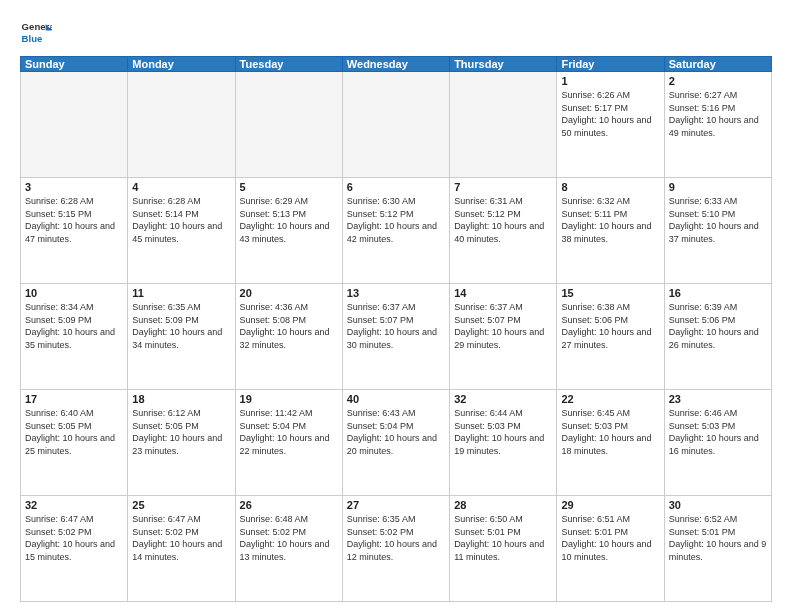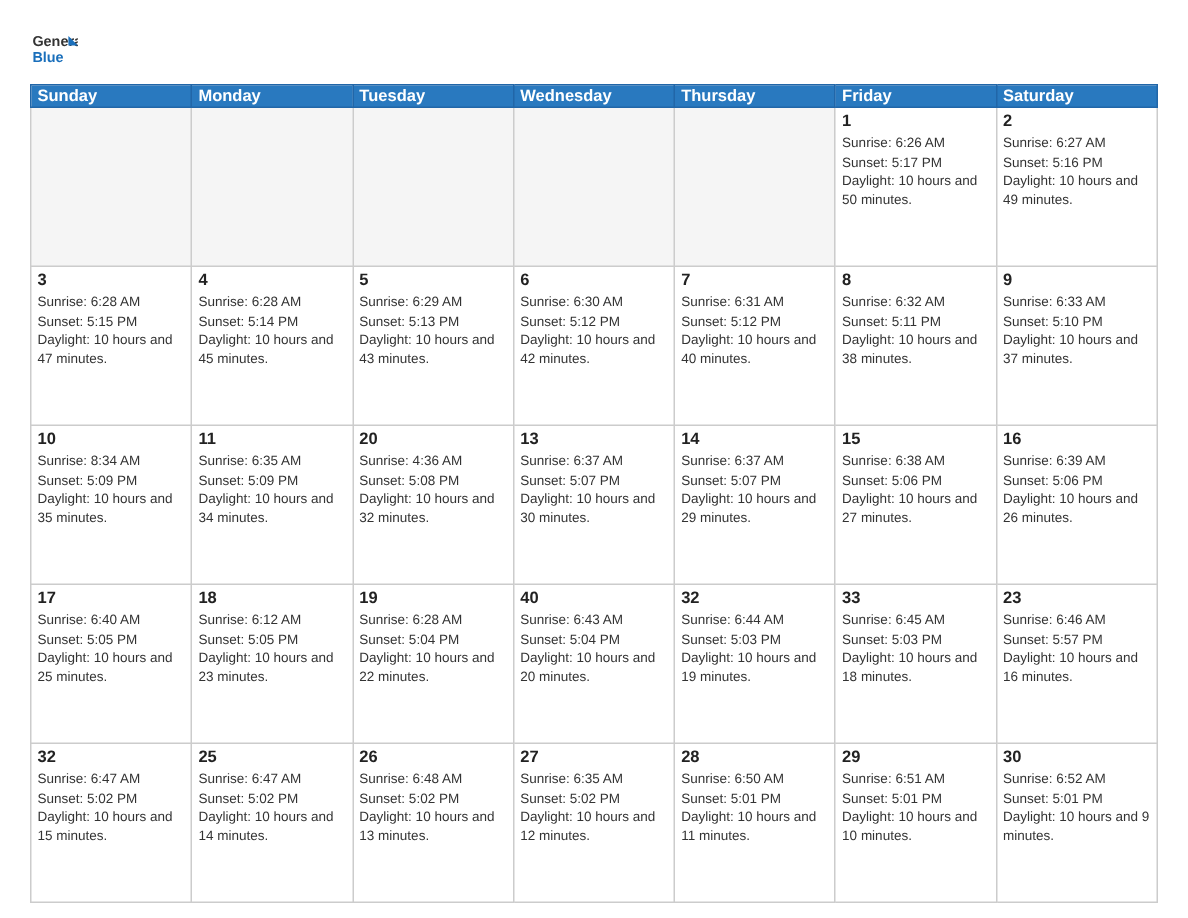--- a/index.html
+++ b/index.html
@@ -249,50 +249,50 @@
           </td>
           <td>
             <div class="day-number">18</div>
             <div class="day-info">Sunrise: 6:12 AM
 Sunset: 5:05 PM
 Daylight: 10 hours
 and 23 minutes.</div>
           </td>
           <td>
             <div class="day-number">19</div>
-            <div class="day-info">Sunrise: 6:28 AM
+            <div class="day-info">Sunrise: 11:42 AM
 Sunset: 5:04 PM
 Daylight: 10 hours
 and 22 minutes.</div>
           </td>
           <td>
             <div class="day-number">40</div>
             <div class="day-info">Sunrise: 6:43 AM
 Sunset: 5:04 PM
 Daylight: 10 hours
 and 20 minutes.</div>
           </td>
           <td>
             <div class="day-number">32</div>
             <div class="day-info">Sunrise: 6:44 AM
 Sunset: 5:03 PM
 Daylight: 10 hours
 and 19 minutes.</div>
           </td>
           <td>
-            <div class="day-number">33</div>
+            <div class="day-number">22</div>
             <div class="day-info">Sunrise: 6:45 AM
 Sunset: 5:03 PM
 Daylight: 10 hours
 and 18 minutes.</div>
           </td>
           <td>
             <div class="day-number">23</div>
             <div class="day-info">Sunrise: 6:46 AM
-Sunset: 5:57 PM
+Sunset: 5:03 PM
 Daylight: 10 hours
 and 16 minutes.</div>
           </td>
         </tr>
         <tr>
           <td>
             <div class="day-number">32</div>
             <div class="day-info">Sunrise: 6:47 AM
 Sunset: 5:02 PM
 Daylight: 10 hours

